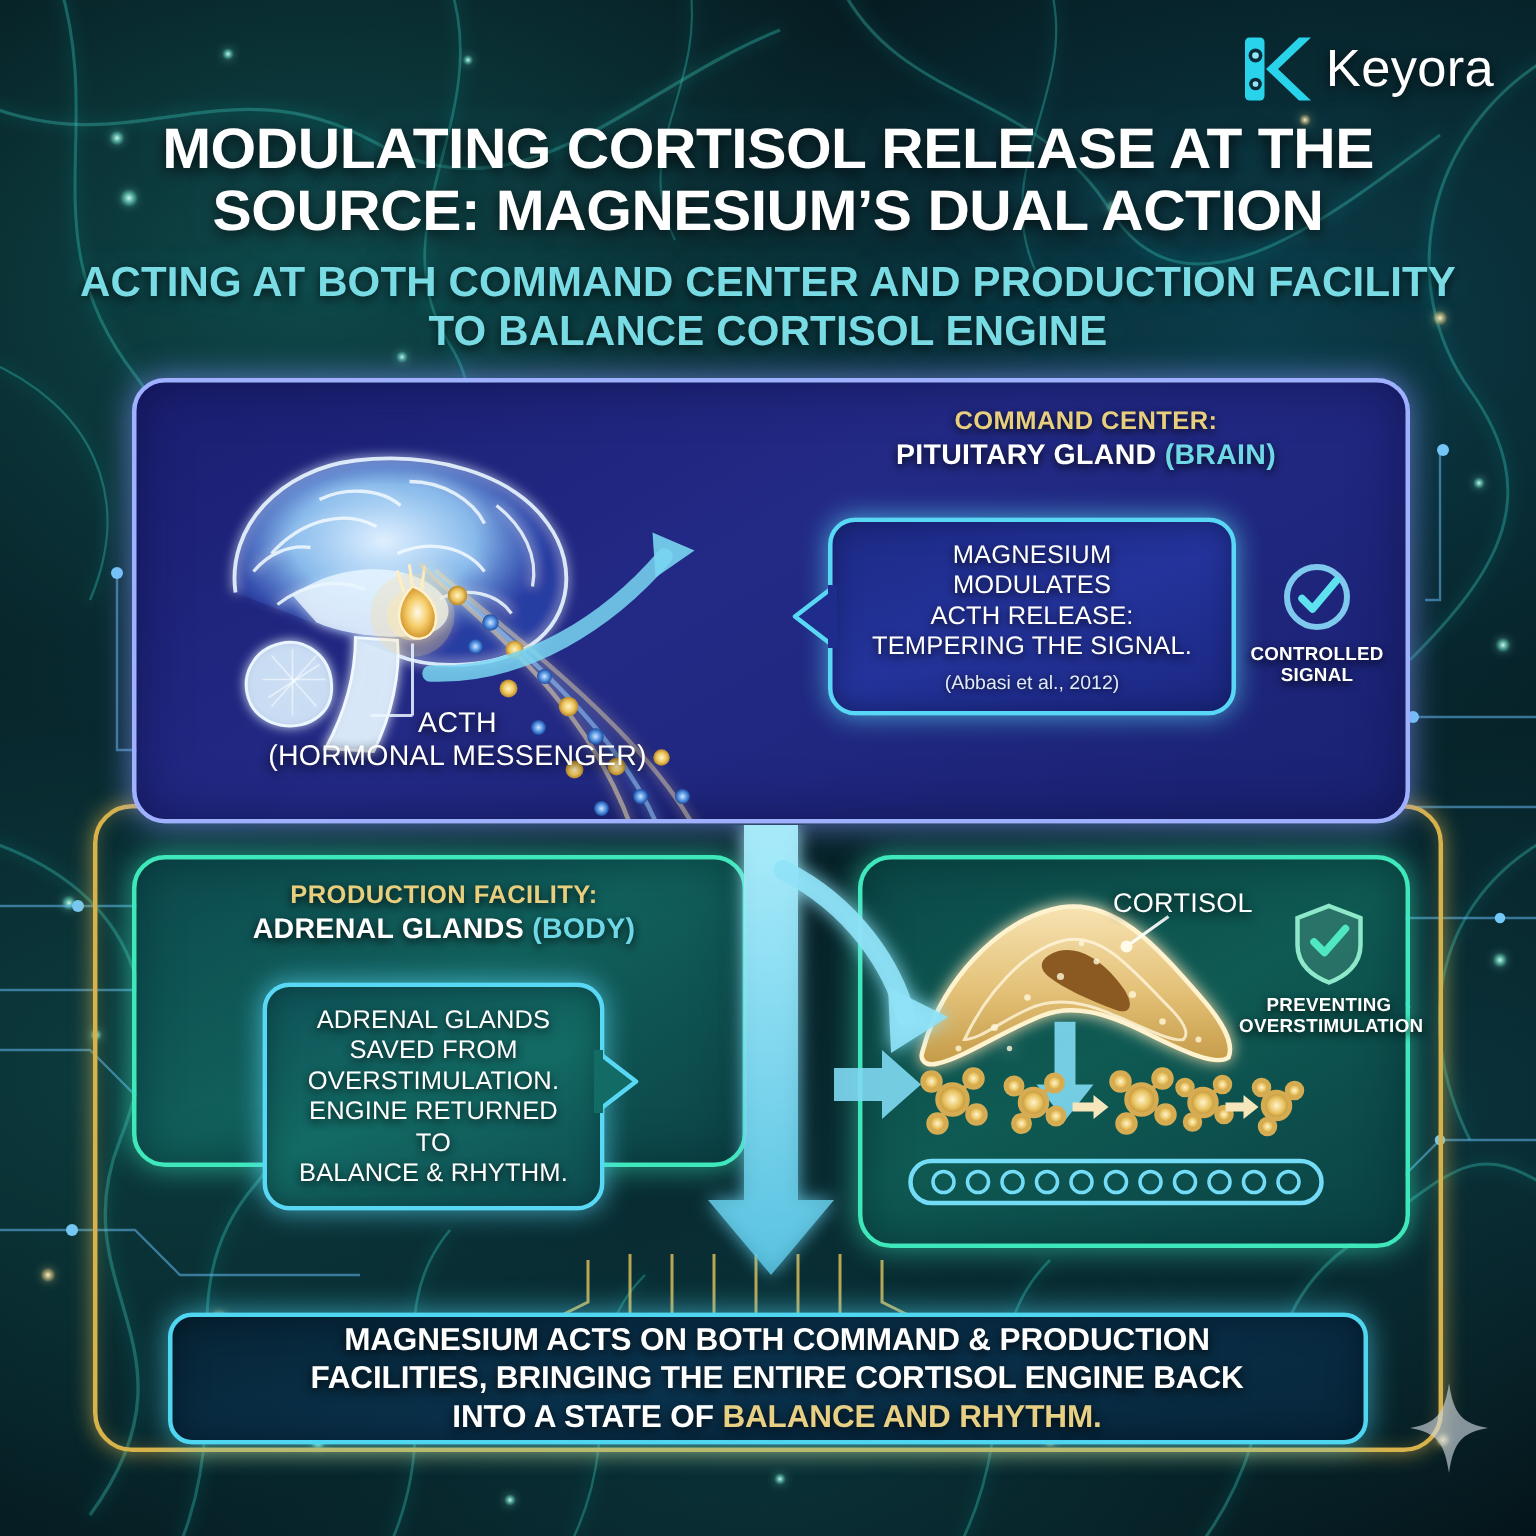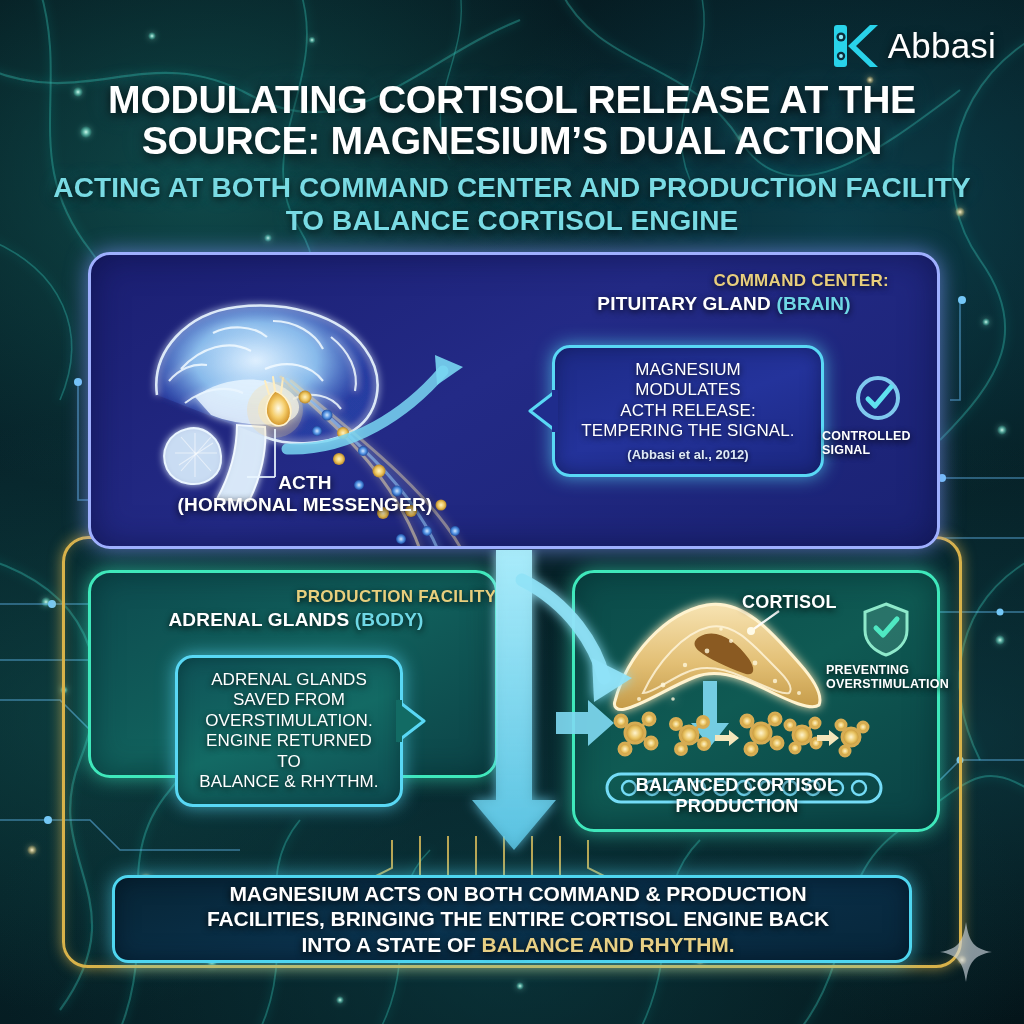--- a/index.html
+++ b/index.html
@@ -76,21 +76,21 @@
   .panel-br{
     left:572px;top:570px;width:368px;height:262px;
     background:linear-gradient(150deg,#0b4a49 0%,#0f5a53 48%,#0a4144 100%);
     border:3px solid #3fe8bb;
     box-shadow:0 0 20px rgba(60,230,190,.62),inset 0 0 30px rgba(4,36,40,.55);
     overflow:hidden;
   }
 
   .panel-head{position:absolute;text-align:center;z-index:6;}
   .ph-1{color:#e8cf7d;font-size:17px;font-weight:700;letter-spacing:.3px;
-        text-transform:uppercase;text-shadow:0 2px 6px rgba(0,0,0,.85);text-align:right;}
+        text-transform:uppercase;text-shadow:0 2px 6px rgba(0,0,0,.85);}
   .ph-2{color:#ffffff;font-size:19px;font-weight:700;letter-spacing:.2px;
         text-transform:uppercase;text-shadow:0 2px 6px rgba(0,0,0,.85);margin-top:2px;}
   .ph-2 .paren{color:#6fd8e6;}
 
   
   .callout{
     position:absolute;border-radius:18px;z-index:7;
     border:3px solid #59d8f5;padding:12px 16px;text-align:center;
   }
   .callout-top{
@@ -102,38 +102,38 @@
     left:175px;top:655px;width:228px;
     background:linear-gradient(160deg,#0f5257 0%,#136a64 50%,#0e4c51 100%);
     box-shadow:0 0 18px rgba(90,216,245,.7),inset 0 0 18px rgba(4,34,38,.5);
   }
   .callout .ctext{
     color:#fff;font-size:17px;line-height:1.2;font-weight:400;
     letter-spacing:.1px;text-transform:uppercase;
     text-shadow:0 2px 6px rgba(0,0,0,.85);white-space:pre-line;
   }
   .callout .ccite{
-    color:#dfeaf6;font-size:13px;font-weight:700;margin-top:5px;
+    color:#dfeaf6;font-size:13px;font-weight:400;margin-top:5px;
     text-shadow:0 1px 4px rgba(0,0,0,.8);
   }
   .tail{position:absolute;z-index:8;}
 
   
-  .badge{position:absolute;z-index:7;width:112px;}
+  .badge{position:absolute;z-index:7;text-align:center;width:112px;}
   .badge .blabel{
     color:#fff;font-size:12.5px;font-weight:700;line-height:1.14;
     letter-spacing:.2px;text-transform:uppercase;margin-top:5px;
     text-shadow:0 2px 6px rgba(0,0,0,.9);white-space:pre-line;
   }
   .badge-ctrl{left:822px;top:372px;}
   .badge-shield{left:826px;top:600px;width:120px;}
 
   
   .cap{
-    position:absolute;z-index:7;color:#fff;font-weight:700;text-transform:uppercase;
+    position:absolute;z-index:7;color:#fff;font-weight:400;text-transform:uppercase;
     text-shadow:0 2px 7px rgba(0,0,0,.92);letter-spacing:.2px;text-align:center;
     white-space:pre-line;line-height:1.14;
   }
   .cap-acth{left:150px;top:472px;width:310px;font-size:19px;}
   .cap-cortisol{left:742px;top:592px;font-size:18px;}
   .cap-balanced{left:592px;top:775px;width:290px;font-size:18px;}
 
   
   .banner{
     position:absolute;left:112px;top:875px;width:800px;height:88px;
@@ -267,21 +267,21 @@
 
   <div class="logo">
     <svg class="logo-mark" viewBox="0 0 46 48">
       <rect x="2" y="3" width="13" height="42" rx="3" fill="#29d3ea"></rect>
       <path d="M16 24 L38 3 H46 L24 24 L46 45 H38 Z" fill="#29d3ea"></path>
       <circle cx="9" cy="15" r="4.6" fill="#0b2b3a"></circle>
       <circle cx="9" cy="15" r="2.2" fill="#8fe9f7"></circle>
       <circle cx="9" cy="34" r="4.2" fill="#0b2b3a"></circle>
       <circle cx="9" cy="34" r="1.9" fill="#8fe9f7"></circle>
     </svg>
-    <span class="logo-text">Abbasi</span>
+    <span class="logo-text">Keyora</span>
   </div>
 
   <div class="titlewrap">
     <div class="title">MODULATING CORTISOL RELEASE AT THE SOURCE: MAGNESIUM’S DUAL ACTION</div>
     <div class="subtitle">ACTING AT BOTH COMMAND CENTER AND PRODUCTION FACILITY TO BALANCE CORTISOL ENGINE</div>
   </div>
 
   <div class="goldframe"></div>
 
   <div class="panel panel-top">
@@ -559,22 +559,20 @@
 
   <div class="badge badge-shield">
     <svg width="54" height="58" viewBox="0 0 54 58" style="display:block;margin:0 auto;">
       <path d="M27 4 L 48 12 V 30 C 48 43, 38 51, 27 55 C 16 51, 6 43, 6 30 V 12 Z" fill="#9fe8cf" fill-opacity=".18" stroke="#8ee9cb" stroke-width="3"></path>
       <path d="M17 28 L 24 35 L 38 19" fill="none" stroke="#4fe8c2" stroke-width="5" stroke-linecap="round" stroke-linejoin="round"></path>
     </svg>
     <div class="blabel">PREVENTING
 OVERSTIMULATION</div>
   </div>
 
-  <div class="cap cap-balanced">BALANCED CORTISOL
-PRODUCTION</div>
 
   <svg width="260" height="330" viewBox="0 0 260 330" style="position:absolute;left:400px;top:550px;z-index:5;">
     <defs>
       <linearGradient id="beamg" x1="0" y1="0" x2="0" y2="1">
         <stop offset="0" stop-color="#a9ecfb" stop-opacity=".95"></stop>
         <stop offset="100%" stop-color="#5cc8e8" stop-opacity=".8"></stop>
       </linearGradient>
       <filter id="beamglow" x="-50%" y="-30%" width="200%" height="170%">
         <feGaussianBlur stdDeviation="6" result="b"></feGaussianBlur>
         <feMerge>

